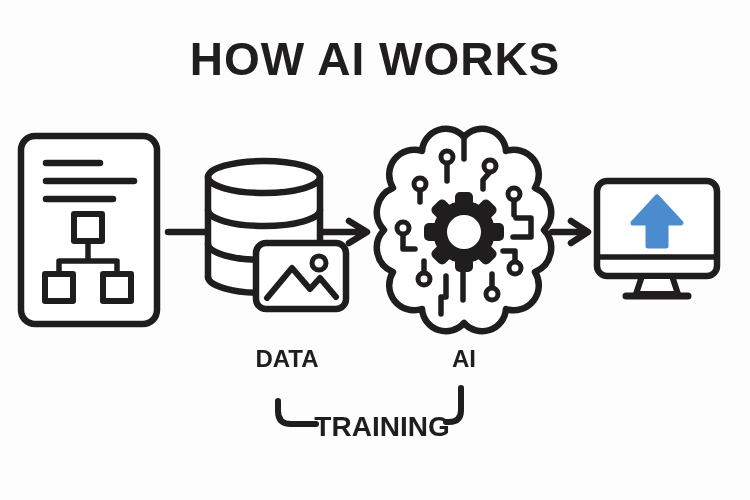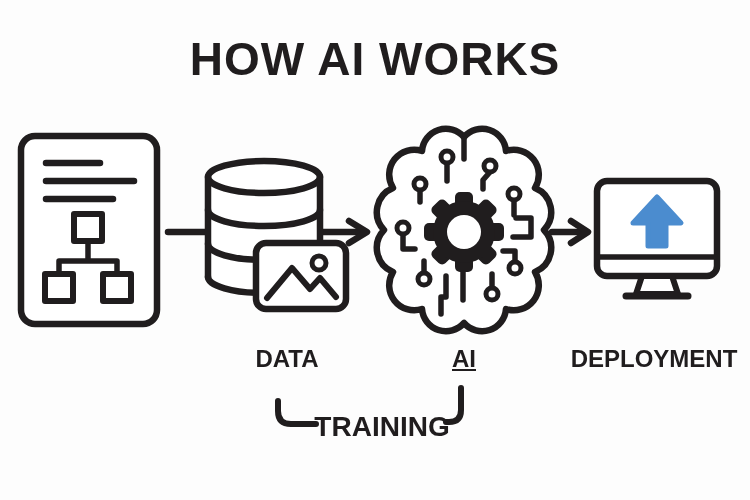--- a/index.html
+++ b/index.html
@@ -17,21 +17,21 @@
   .title{
     position:absolute;left:0;right:0;top:32px;text-align:center;
     font-size:46px;font-weight:bold;letter-spacing:1px;color:var(--ink);
   }
   .stage-label{
     position:absolute;top:345px;transform:translateX(-50%);
     font-size:24px;font-weight:bold;letter-spacing:0px;color:var(--ink);white-space:nowrap;
   }
   .lbl-models{left:92px;}
   .lbl-data{left:271px;margin-left:16px;}
-  .lbl-ai{left:464px;text-decoration:underline;}
+  .lbl-ai{left:464px;}
   .lbl-deployment{left:654px;}
   .training-label{
     position:absolute;left:382px;top:411px;transform:translateX(-50%);
     font-size:28px;font-weight:bold;color:var(--ink);white-space:nowrap;
   }
   
   .ol{stroke:var(--ink);stroke-width:6.5;fill:none;stroke-linecap:round;stroke-linejoin:round;}
   .olw{stroke:var(--ink);stroke-width:6.5;fill:#fff;stroke-linecap:round;stroke-linejoin:round;}
   .mid{stroke:var(--ink);stroke-width:6;fill:none;stroke-linecap:round;stroke-linejoin:round;}
   .midw{stroke:var(--ink);stroke-width:6;fill:#fff;stroke-linecap:round;stroke-linejoin:round;}
@@ -147,17 +147,16 @@
     </g>
 
     <g>
       <path class="mid" d="M278 401 V411 Q278 424 291 424 H316"></path>
       <path class="mid" d="M461 388 V410 Q461 422 449 422 H446"></path>
     </g>
   </svg>
 
   <div class="stage-label lbl-data">DATA</div>
   <div class="stage-label lbl-ai">AI</div>
-  <div class="stage-label lbl-deployment">DEPLOYMENT</div>
 
   <div class="training-label">TRAINING</div>
 
 </div>
 
 </body></html>

